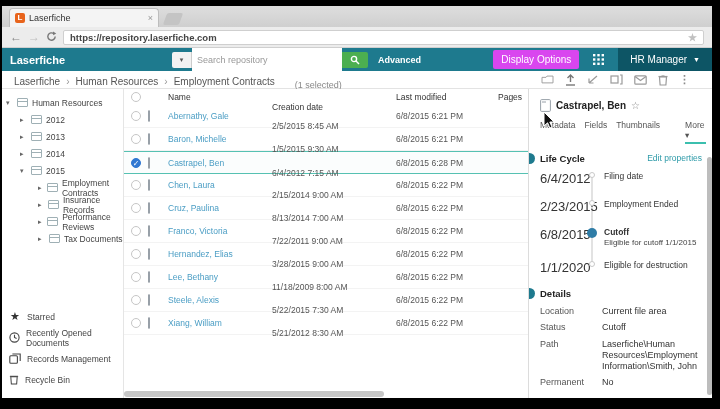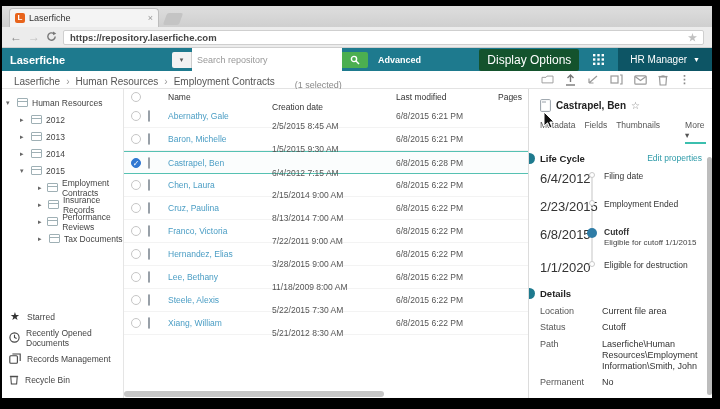--- a/index.html
+++ b/index.html
@@ -36,21 +36,21 @@
   .brand { font-size:11px; font-weight:bold; padding:0 8px; width:170px; }
   .sdrop { width:20px; height:16px; background:#f2f2f2; border-radius:2px 0 0 2px;
     border-right:1px solid #ccc; color:#555; font-size:7px; text-align:center; line-height:16px; }
   .sinput { width:150px; height:23px; border:none; font-size:9px; padding:0 5px;
     font-family:"Liberation Sans", sans-serif; color:#333; }
   .sinput::placeholder { color:#999; }
   .sbtn { width:26px; height:16px; background:#4caf50; border:none; border-radius:0 2px 2px 0;
     display:flex; align-items:center; justify-content:center; }
   .advanced { font-size:9px; font-weight:bold; margin-left:10px; }
   .spacer { flex:1; }
-  .dispopt { background:#14532d; font-size:12px; padding:4px 8px; border-radius:2px; }
+  .dispopt { background:#d946ef; font-size:10px; padding:4px 8px; border-radius:2px; }
   .waffle { margin:0 14px; display:block; }
   .usermenu { background:#0d5565; height:100%; display:flex; align-items:center;
     padding:0 12px; gap:6px; font-size:10px; }
   .caret { font-size:7px; }
 
   
   .crumbbar { height:18px; background:#fff; border-bottom:1px solid #e3e3e3;
     display:flex; align-items:center; padding:0 12px; }
   .crumb { font-size:10px; color:#555; }
   .crumb + .crumb::before { content:"›"; color:#999; margin:0 6px; }

